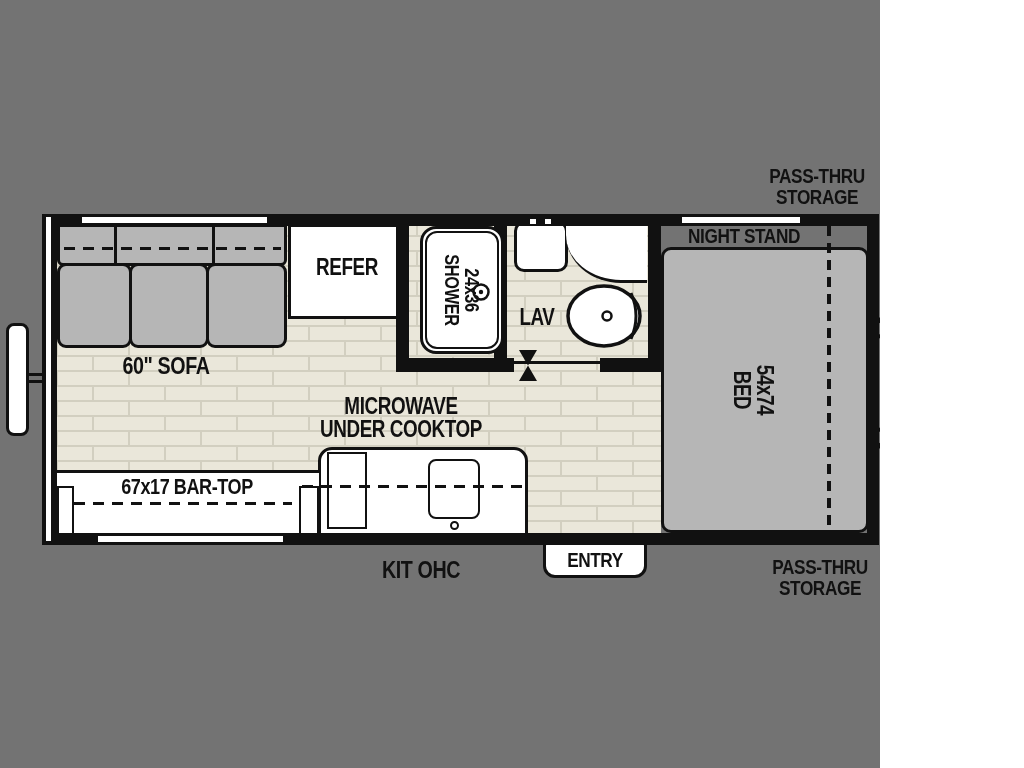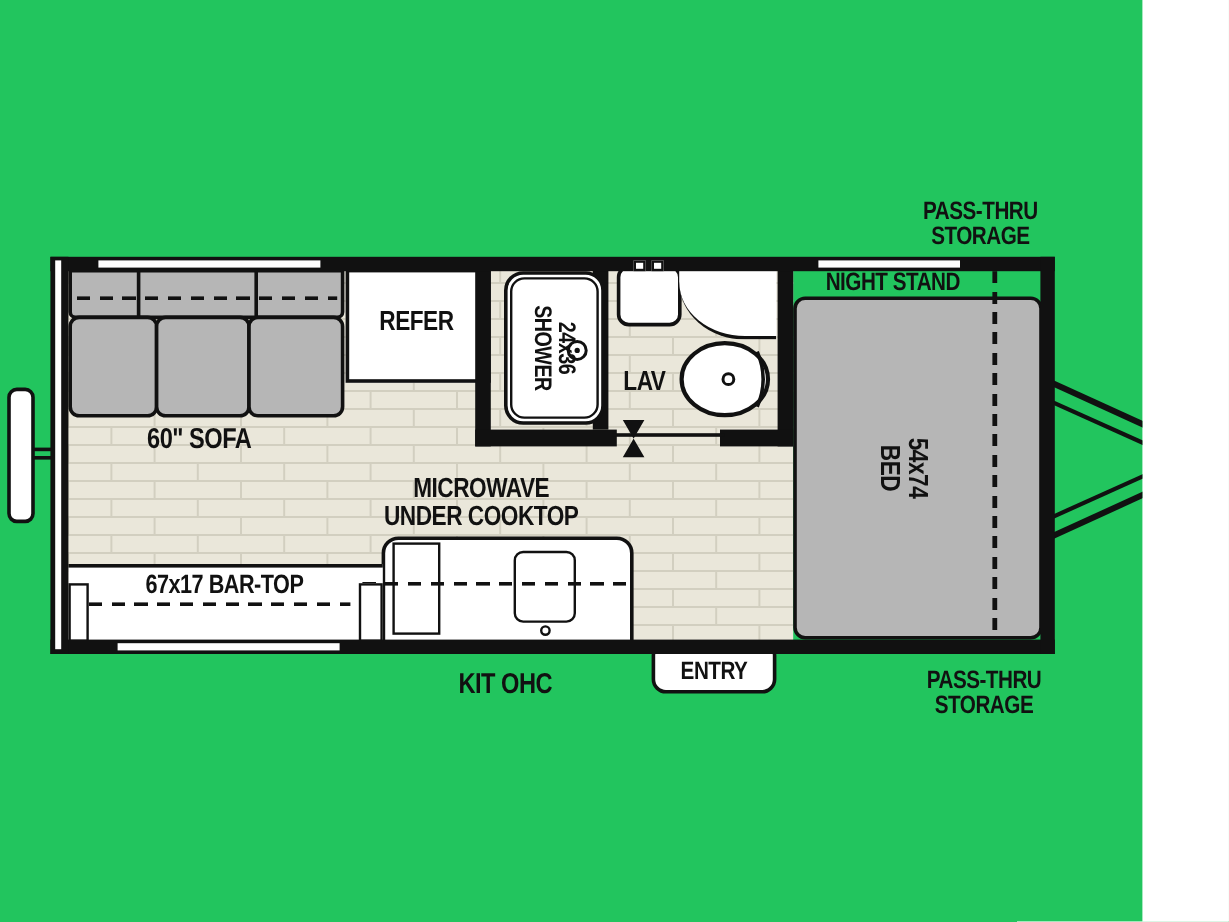--- a/index.html
+++ b/index.html
@@ -1,17 +1,17 @@
 <!DOCTYPE html>
 <html><head>
 <meta charset="utf-8">
 <style>
   html,body{margin:0;padding:0;background:#fff;}
   #canvas{
-    position:relative;width:952px;height:768px;background:#22c55e;overflow:hidden;
+    position:relative;width:880px;height:768px;background:#737373;overflow:hidden;
     font-family:"Liberation Sans", sans-serif;
   }
   .abs{position:absolute;}
   
   .floor{
     background:
       conic-gradient(from 270deg at 2px 15px,#d2cfc0 0 90deg,transparent 0) 0 0 / 72px 30px,
       conic-gradient(from 270deg at 2px 15px,#d2cfc0 0 90deg,transparent 0) 36px 15px / 72px 30px,
       linear-gradient(#d2cfc0 2px,transparent 2px) 0 0 / 15px 15px,
       #eae7da;

